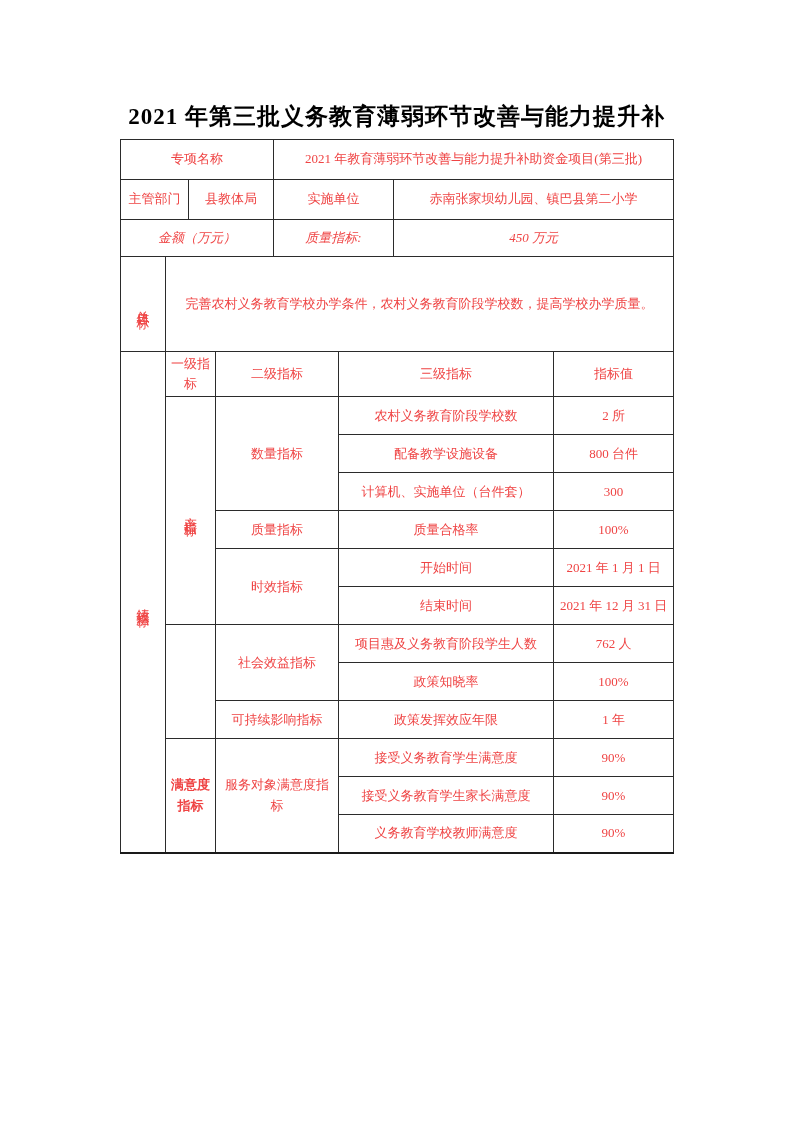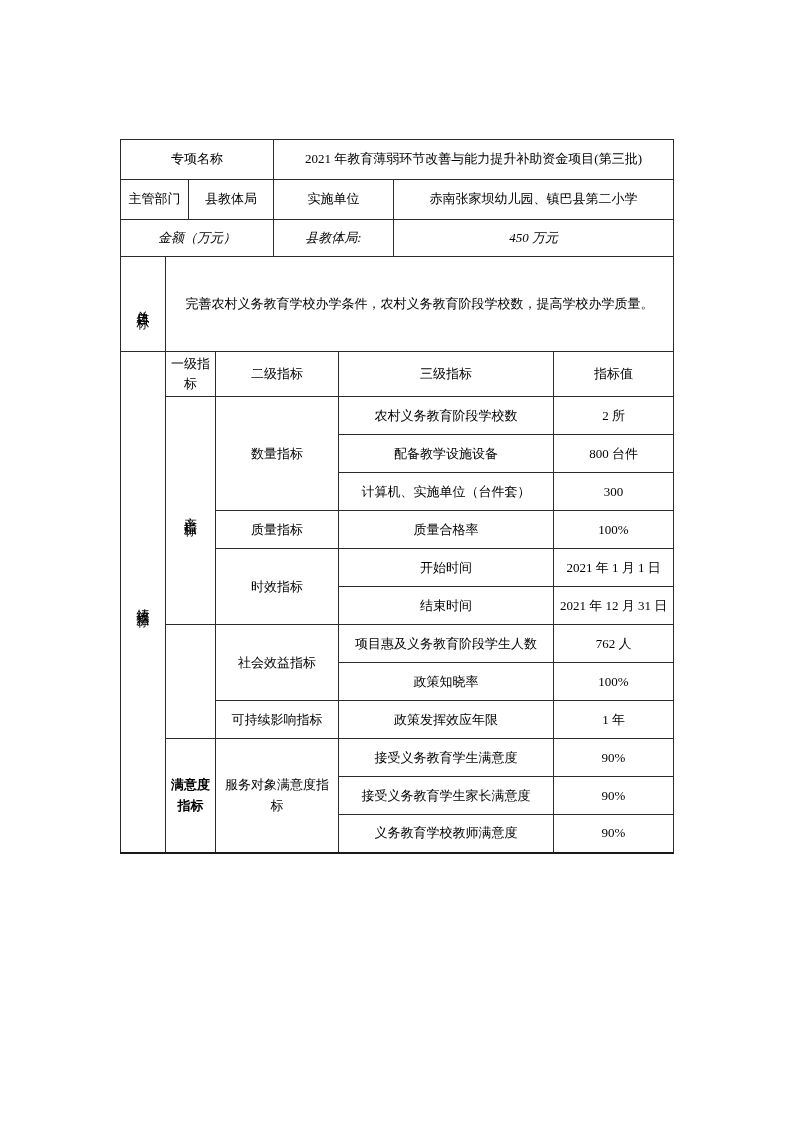--- a/index.html
+++ b/index.html
@@ -28,21 +28,21 @@
     border-collapse: collapse;
     table-layout: fixed;
   }
   table.main td {
     border: 1px solid #2b2b2b;
     text-align: center;
     vertical-align: middle;
     font-size: 13px;
     line-height: 1.55;
     padding: 2px 4px;
-    color: #000000;
+    color: #ef4444;
   }
   table.main { border: 1px solid #2b2b2b; border-bottom: 2px solid #1a1a1a; }
   tr.r-info1 { height: 40px; }
   tr.r-info2 { height: 40px; }
   tr.r-info3 { height: 37px; font-style: italic; }
   tr.r-goal  { height: 95px; }
   tr.r-head  { height: 38px; }
   tr.r-data  { height: 38px; }
   td.left { text-align: left; padding-left: 10px; }
   td.goal-text { text-align: left; padding-left: 13px; padding-right: 8px; }
@@ -55,21 +55,21 @@
   }
   td.wrap2 { word-break: break-all; line-height: 1.8; padding: 2px 8px; font-weight: bold; }
   td.group-top { border-top: 2px solid #2b2b2b; }
 </style>
 </head>
 <body>
 
 <div class="page">
 
   <div class="doc-title">
-    <br>
+    <span>2021 年第三批义务教育薄弱环节改善与能力提升补</span><br>
   </div>
 
   <table class="main">
     <colgroup>
       <col style="width:45px">
         <col style="width:23px">
         <col style="width:27px">
         <col style="width:58px">
       <col style="width:65px">
         <col style="width:55px">
@@ -85,21 +85,21 @@
 
     <tr class="r-info2">
       <td colspan="2">主管部门</td>
       <td colspan="2">县教体局</td>
       <td colspan="2">实施单位</td>
       <td colspan="2" class="left">赤南张家坝幼儿园、镇巴县第二小学</td>
     </tr>
 
     <tr class="r-info3">
       <td colspan="4">金额（万元）</td>
-      <td colspan="2">县教体局:</td>
+      <td colspan="2">质量指标:</td>
       <td colspan="2">450 万元</td>
     </tr>
 
     <tr class="r-goal">
       <td><span class="vtext">总体目标</span></td>
       <td colspan="7" class="goal-text">完善农村义务教育学校办学条件，农村义务教育阶段学校数，提高学校办学质量。</td>
     </tr>
 
     <tr class="r-head">
       <td rowspan="13"><span class="vtext">绩效指标</span></td>

